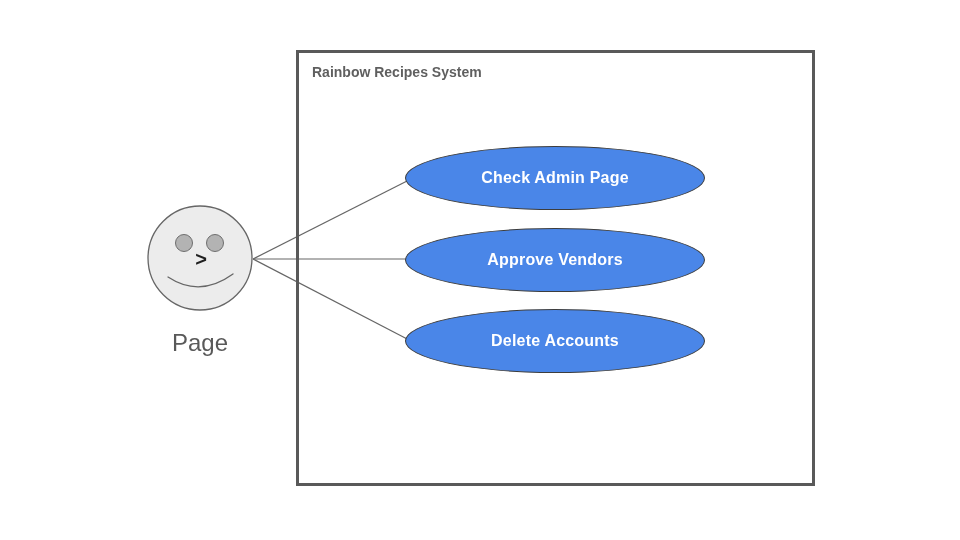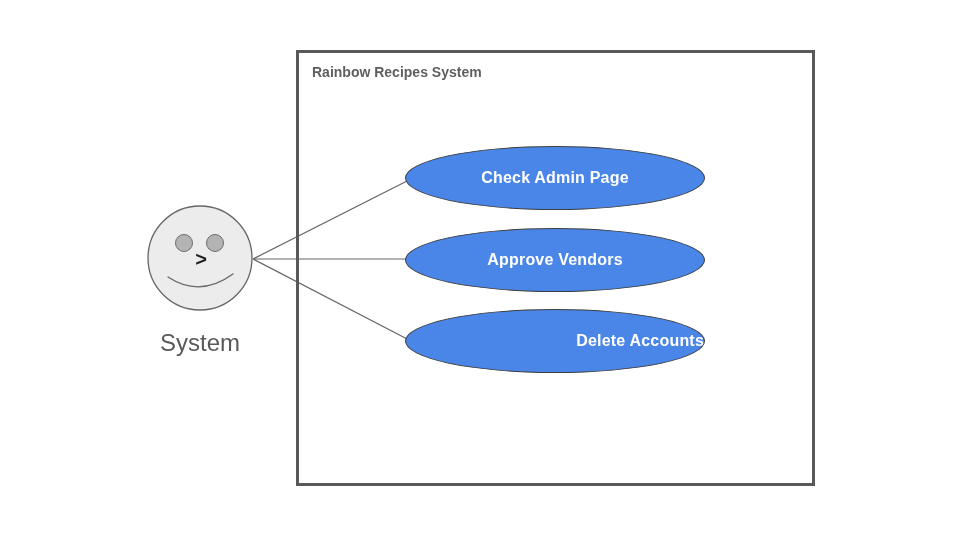--- a/index.html
+++ b/index.html
@@ -75,21 +75,21 @@
     border: 1.5px solid #3d3d3d;
     border-radius: 50%;
     box-sizing: border-box;
     display: flex;
     align-items: center;
     justify-content: center;
     z-index: 3;
   }
   .usecase-1 { top: 146px; }
   .usecase-2 { top: 228px; }
-  .usecase-3 { top: 309px; justify-content: flex-end; }
+  .usecase-3 { top: 309px; }
   .usecase-label {
     color: #ffffff;
     font-size: 16px;
     font-weight: 700;
     letter-spacing: 0.2px;
   }
   .actor-label {
     position: absolute;
     left: 138px;
     top: 329px;
@@ -129,15 +129,15 @@
   </div>
 
   <div class="usecase usecase-1">
     <span class="usecase-label">Check Admin Page</span>
   </div>
 
   <div class="usecase usecase-3">
     <span class="usecase-label">Delete Accounts</span>
   </div>
 
-  <div class="actor-label">System</div>
+  <div class="actor-label">Page</div>
 
 </div>
 
 </body></html>

